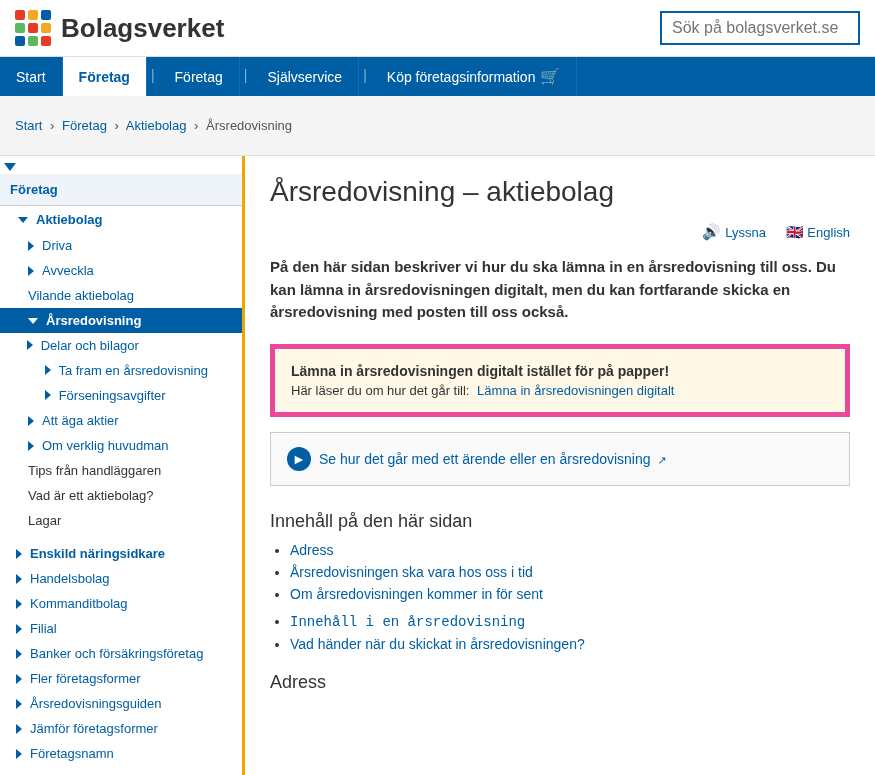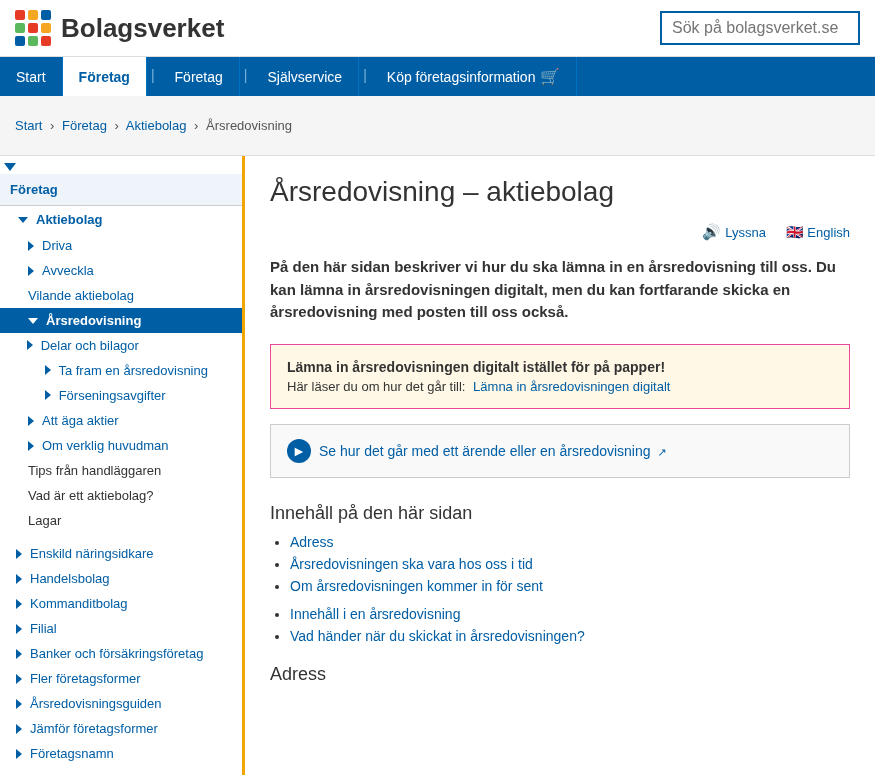--- a/index.html
+++ b/index.html
@@ -37,21 +37,21 @@
     .sidebar-plain { padding: 5px 10px 5px 28px; color: #333; cursor: pointer; }
     .triangle-right { display: inline-block; width: 0; height: 0; border-top: 5px solid transparent; border-bottom: 5px solid transparent; border-left: 6px solid #005ea5; margin-right: 4px; }
     .triangle-down { display: inline-block; width: 0; height: 0; border-left: 5px solid transparent; border-right: 5px solid transparent; border-top: 6px solid #005ea5; margin-right: 4px; }
 
     
     #content { flex: 1; padding: 20px 25px; }
     #page-title { font-size: 28px; color: #333; margin-bottom: 15px; font-weight: normal; }
     #listen-english { display: flex; justify-content: flex-end; gap: 20px; margin-bottom: 15px; }
     .listen-link, .english-link { color: #005ea5; text-decoration: none; font-size: 13px; display: flex; align-items: center; gap: 4px; }
     #intro-text { font-weight: bold; font-size: 15px; line-height: 1.5; margin-bottom: 20px; }
-    #info-box { border: 1px solid #ec4899; background: #fff8e6; padding: 14px 16px; margin-bottom: 15px; }
+    #info-box { border: 5px solid #ec4899; background: #fff8e6; padding: 14px 16px; margin-bottom: 15px; }
     #info-box-title { font-weight: bold; font-size: 14px; margin-bottom: 4px; }
     #info-box-text { font-size: 13px; }
     #info-box-text a { color: #005ea5; }
     #track-box { border: 1px solid #ccc; padding: 14px 16px; margin-bottom: 25px; display: flex; align-items: center; gap: 8px; background: #f9f9f9; }
     #track-box a { color: #005ea5; text-decoration: none; font-size: 14px; }
     .arrow-circle { width: 24px; height: 24px; border-radius: 50%; background: #005ea5; display: flex; align-items: center; justify-content: center; color: #fff; font-size: 14px; flex-shrink: 0; }
     #toc-section { margin-bottom: 20px; }
     #toc-title { font-size: 18px; color: #333; margin-bottom: 10px; font-weight: normal; }
     #toc-list { padding-left: 20px; }
     #toc-list li { margin-bottom: 6px; }
@@ -163,21 +163,21 @@
     </div>
     <div class="sidebar-plain">
       <span>Vad är ett aktiebolag?</span>
     </div>
     <div class="sidebar-plain">
       <span>Lagar</span>
     </div>
 
     <div style="height:8px;"></div>
 
-    <div class="sidebar-item" style="padding-left:16px;">
+    <div class="sidebar-item" style="padding-left:16px;font-weight:bold;">
       <span class="triangle-right"></span>
       <span>Enskild näringsidkare</span>
     </div>
     <div class="sidebar-item" style="padding-left:16px;">
       <span class="triangle-right"></span>
       <span>Handelsbolag</span>
     </div>
     <div class="sidebar-item" style="padding-left:16px;">
       <span class="triangle-right"></span>
       <span>Kommanditbolag</span>
@@ -239,21 +239,21 @@
         <span style="font-size:11px;margin-left:3px;">↗</span>
       </a>
     </div>
 
     <div id="toc-section">
       <h2 id="toc-title" style="font-size:18px;font-weight:normal;margin-bottom:10px;">Innehåll på den här sidan</h2>
       <ul id="toc-list" style="padding-left:20px;">
         <li><a style="color:#005ea5;text-decoration:none;">Adress</a></li>
         <li style="margin-top:6px;"><a style="color:#005ea5;text-decoration:none;">Årsredovisningen ska vara hos oss i tid</a></li>
         <li style="margin-top:6px;"><a style="color:#005ea5;text-decoration:none;">Om årsredovisningen kommer in för sent</a></li>
-        <li style="margin-top:12px;"><a style="color:#005ea5;text-decoration:none;">Innehåll i en årsredovisning</a></li>
+        <li style="margin-top:12px;font-family:Liberation Mono, monospace;"><a style="color:#005ea5;text-decoration:none;">Innehåll i en årsredovisning</a></li>
         <li style="margin-top:6px;"><a style="color:#005ea5;text-decoration:none;">Vad händer när du skickat in årsredovisningen?</a></li>
       </ul>
     </div>
 
     <div id="address-section">
       <h2>Adress</h2>
     </div>
   </div>
 
 </div>

